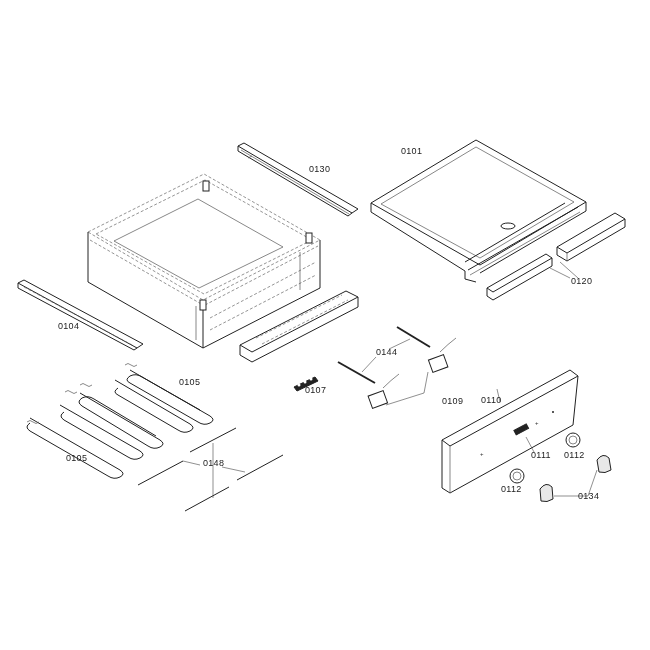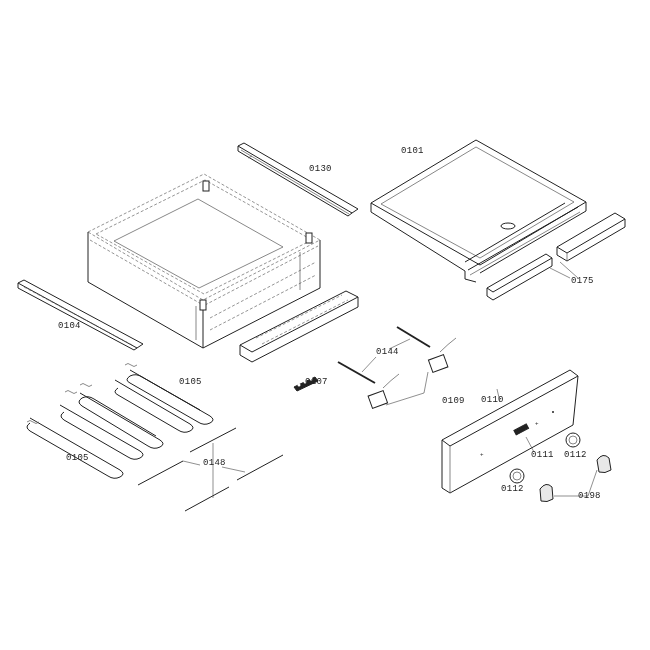--- a/index.html
+++ b/index.html
@@ -5,21 +5,21 @@
   html, body { margin: 0; padding: 0; background: #ffffff; }
   body { width: 650px; height: 650px; overflow: hidden; position: relative; font-family: "Liberation Sans", sans-serif; }
   #diagram { position: absolute; left: 0; top: 0; width: 650px; height: 650px; }
   .part { fill: none; stroke: #222; stroke-width: 1; stroke-linejoin: round; }
   .thin { fill: none; stroke: #555; stroke-width: 0.7; }
   .dash { fill: none; stroke: #666; stroke-width: 0.7; stroke-dasharray: 3 2; }
   .fillw { fill: #fff; stroke: #222; stroke-width: 1; }
   .fillg { fill: #e8e8e8; stroke: #222; stroke-width: 1; }
   .dark { fill: #222; stroke: #222; stroke-width: 1; }
   .leader { fill: none; stroke: #444; stroke-width: 0.6; }
-  .lbl { position: absolute; font-size: 9px; color: #222; letter-spacing: 0.3px; white-space: nowrap; font-family: Liberation Mono, monospace; }
+  .lbl { position: absolute; font-size: 9px; color: #222; letter-spacing: 0.3px; white-space: nowrap; font-family: Liberation Sans, sans-serif; }
 </style>
 </head>
 <body>
 
 <svg id="diagram" viewBox="0 0 650 650" xmlns="http://www.w3.org/2000/svg">
 
   <g>
     <polygon class="fillw" points="238,146 244,143 358,209 352,213"></polygon>
     <polyline class="part" points="238,146 238,151 348,216 352,213"></polyline>
     <line class="thin" x1="241" y1="150" x2="349" y2="214"></line>
@@ -138,26 +138,26 @@
     <circle class="thin" cx="573" cy="440" r="4"></circle>
     <circle class="fillw" cx="517" cy="476" r="7"></circle>
     <circle class="thin" cx="517" cy="476" r="4"></circle>
     <path class="fillg" d="M597,460 q6,-8 12,-2 l2,12 q-6,4 -12,2 z"></path>
     <path class="fillg" d="M540,489 q6,-8 12,-2 l1,12 q-6,4 -12,2 z"></path>
     <polyline class="leader" points="554,496 588,496 597,470"></polyline>
   </g>
 </svg>
 
 <div class="lbl" style="left:401px;top:146px;">0101</div>
-<div class="lbl" style="left:571px;top:276px;">0175</div>
+<div class="lbl" style="left:571px;top:276px;">0120</div>
 <div class="lbl" style="left:309px;top:164px;">0130</div>
 <div class="lbl" style="left:58px;top:321px;">0104</div>
 <div class="lbl" style="left:179px;top:377px;">0105</div>
 <div class="lbl" style="left:66px;top:453px;">0105</div>
 <div class="lbl" style="left:203px;top:458px;">0148</div>
-<div class="lbl" style="left:305px;top:377px;">0107</div>
+<div class="lbl" style="left:305px;top:385px;">0107</div>
 <div class="lbl" style="left:376px;top:347px;">0144</div>
 <div class="lbl" style="left:442px;top:396px;">0109</div>
 <div class="lbl" style="left:481px;top:395px;">0110</div>
 <div class="lbl" style="left:531px;top:450px;">0111</div>
 <div class="lbl" style="left:564px;top:450px;">0112</div>
 <div class="lbl" style="left:501px;top:484px;">0112</div>
-<div class="lbl" style="left:578px;top:491px;">0198</div>
+<div class="lbl" style="left:578px;top:491px;">0134</div>
 
 </body></html>

